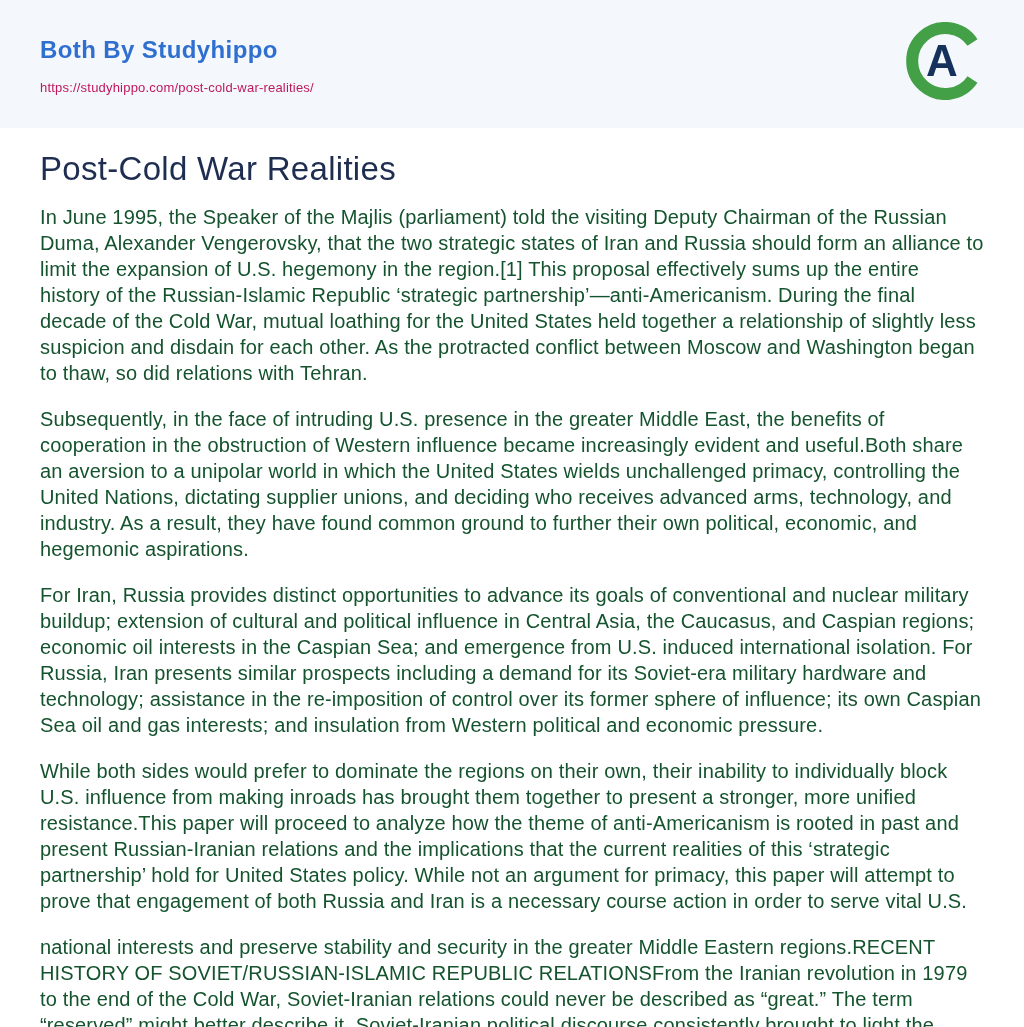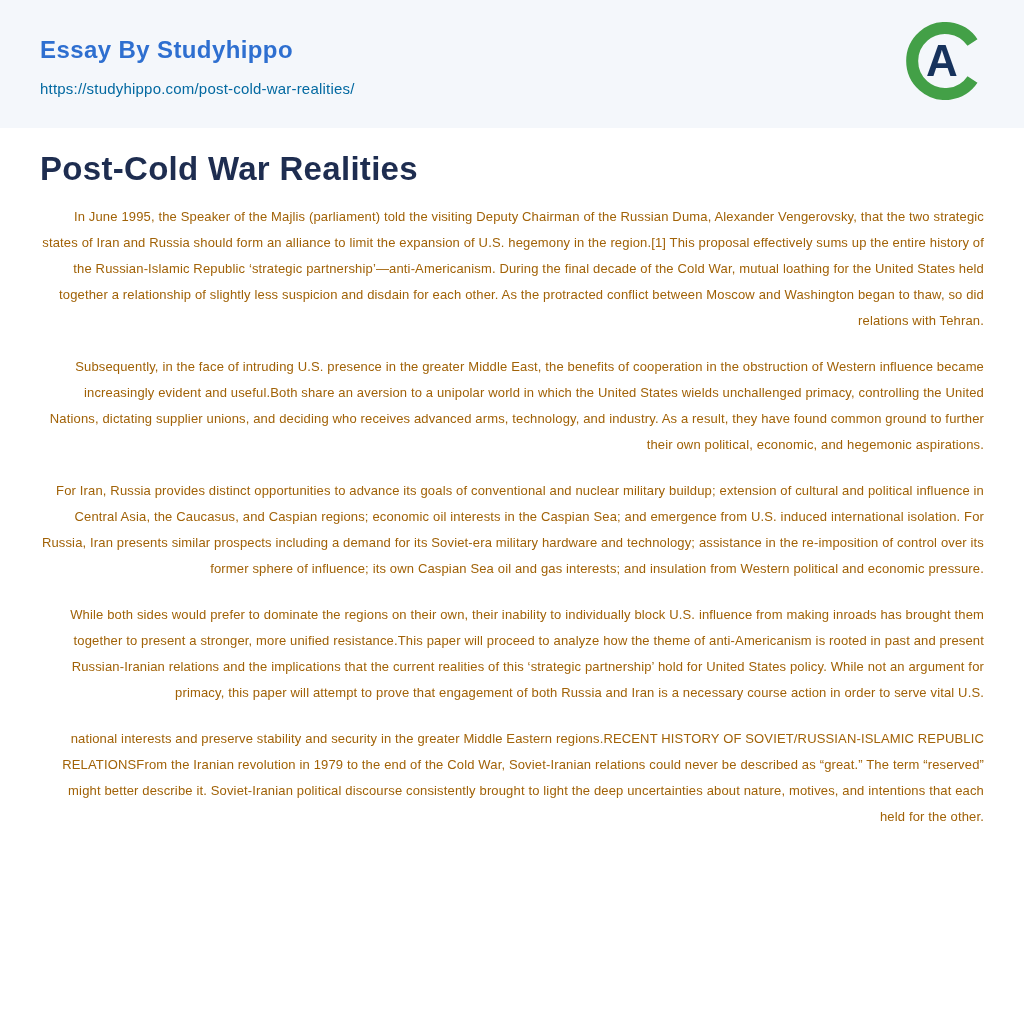--- a/index.html
+++ b/index.html
@@ -19,61 +19,60 @@
   }
   .site-title {
     color: #2e6fd0;
     font-size: 24px;
     font-weight: bold;
     letter-spacing: 0.4px;
   }
   .site-url {
     display: inline-block;
     margin-top: 16px;
-    color: #0369a1;
-    font-size: 15px;
+    color: #be185d;
+    font-size: 13px;
     text-decoration: none;
     letter-spacing: 0.2px;
   }
   .logo-wrap {
     position: absolute;
     top: 22px;
     right: 40px;
     width: 78px;
     height: 78px;
   }
 
   
   .article {
     padding: 22px 40px 40px 40px;
   }
   .article-title {
     color: #1e2d50;
     font-size: 33px;
-    font-weight: bold;
+    font-weight: normal;
     letter-spacing: 0.3px;
     margin-bottom: 16px;
   }
   .article-body p {
-    color: #a16207;
-    font-size: 13px;
+    color: #14532d;
+    font-size: 20px;
     line-height: 26px;
     letter-spacing: 0.15px;
     margin-bottom: 20px;
     max-width: 946px;
-    text-align: right;
   }
 </style>
 </head>
 <body>
 
 <div class="page">
 
   <header class="site-header">
-    <div class="site-title">Essay By Studyhippo</div>
+    <div class="site-title">Both By Studyhippo</div>
     <a class="site-url" href="#">https://studyhippo.com/post-cold-war-realities/</a>
 
     <div class="logo-wrap">
       <svg width="78" height="78" viewBox="0 0 78 78">
 
         <path d="M 66.5 20.5
                  A 33 33 0 1 0 66.5 57.5" fill="none" stroke="#43a047" stroke-width="12" stroke-linecap="butt"></path>
 
         <text x="36" y="54" text-anchor="middle" font-family="Liberation Sans, sans-serif" font-size="44" font-weight="bold" fill="#16325c">A</text>
       </svg>

